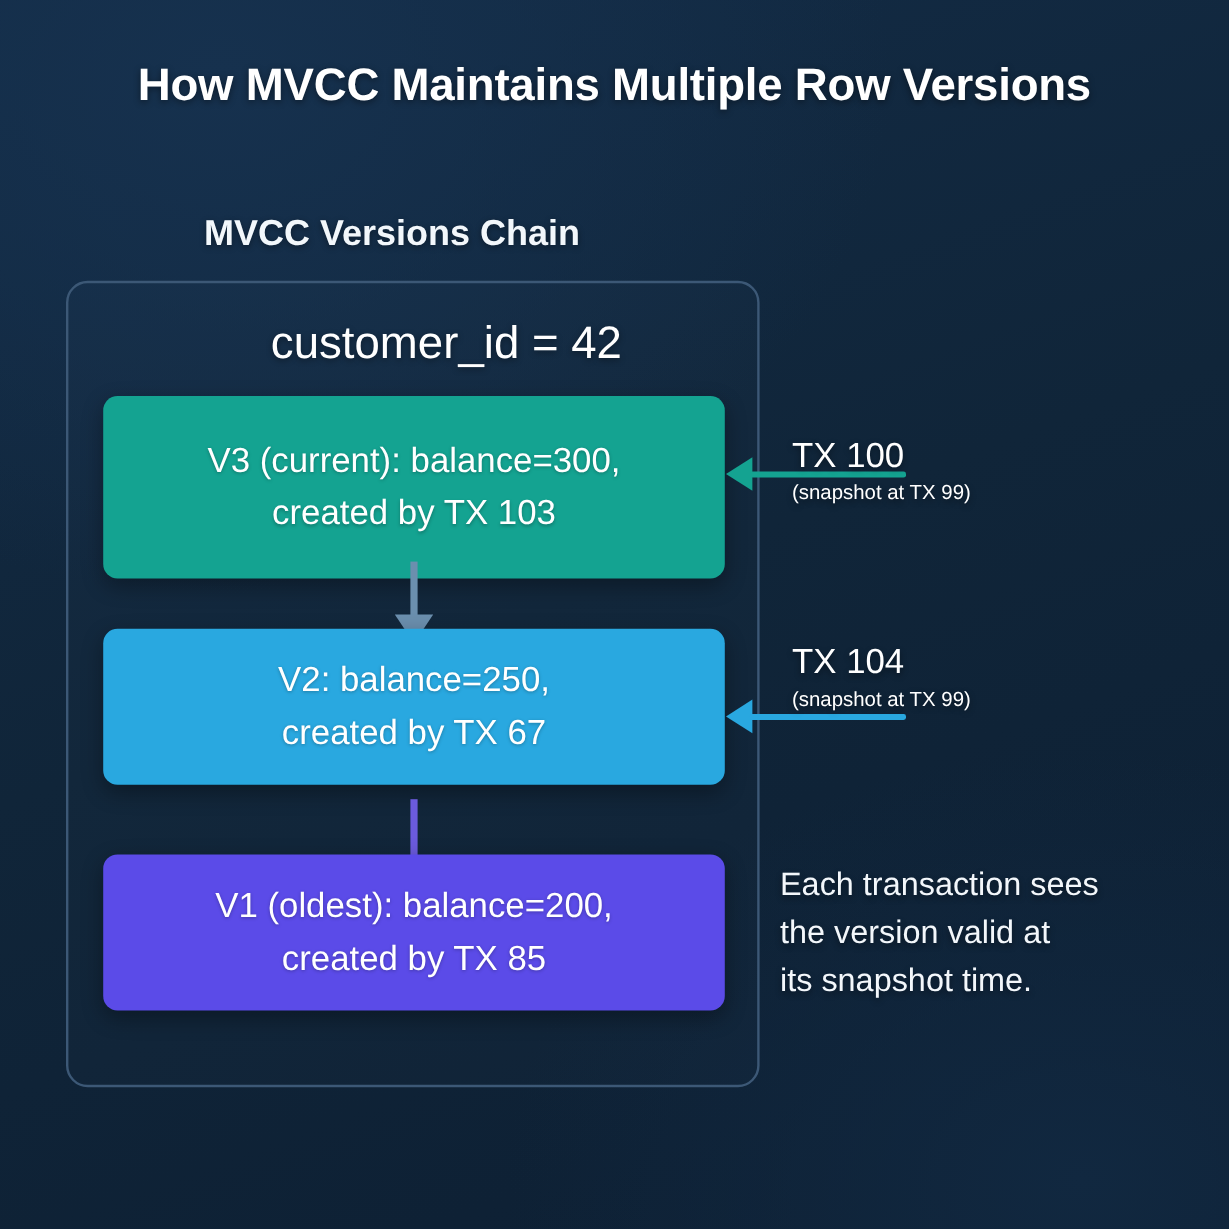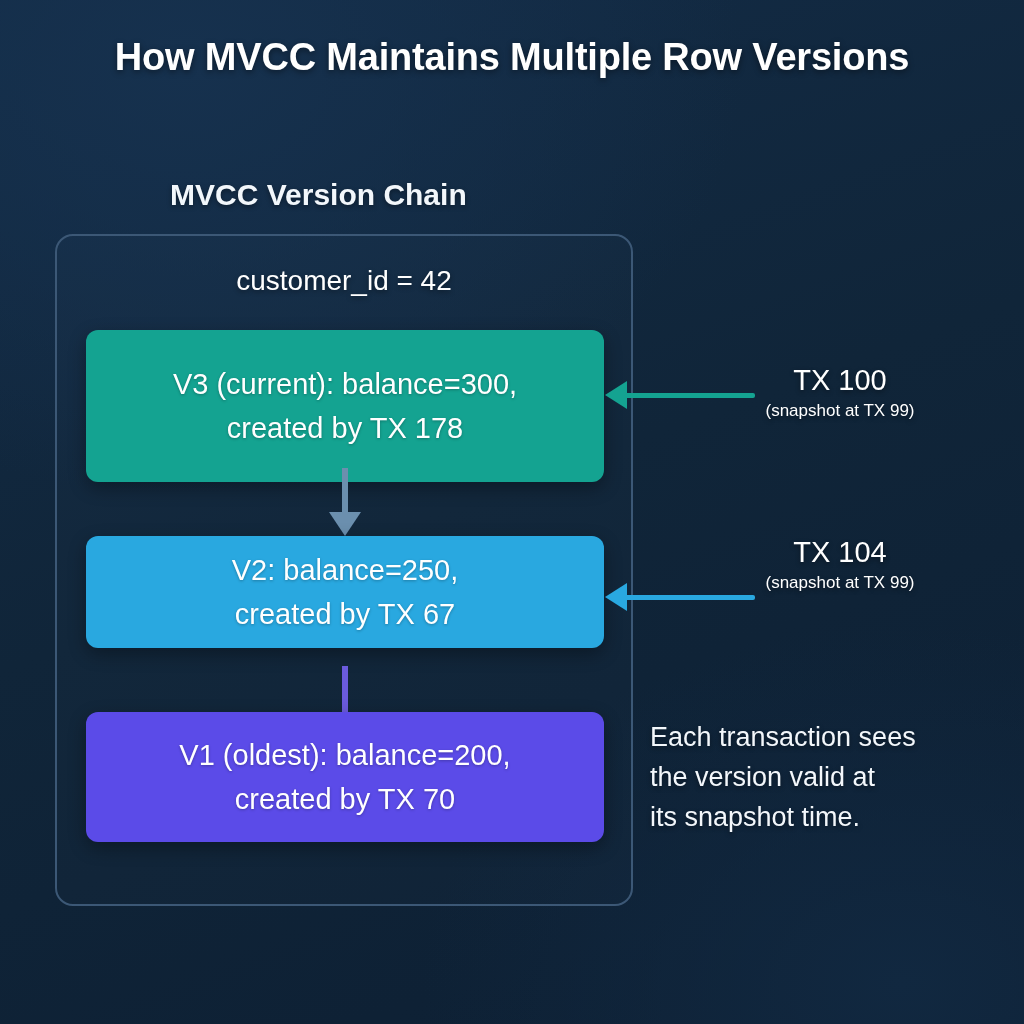--- a/index.html
+++ b/index.html
@@ -21,21 +21,21 @@
     background:
       radial-gradient(ellipse 900px 700px at 18% 6%, #16314e 0%, rgba(22,49,78,0) 62%),
       radial-gradient(ellipse 800px 600px at 88% 96%, #112840 0%, rgba(17,40,64,0) 60%),
       linear-gradient(160deg, #132c47 0%, #102539 48%, #0d1f33 100%);
   }
 
   
   .page-title {
     position: absolute;
     left: 0;
-    top: 36px;
+    top: 50px;
     width: 1024px;
     text-align: center;
     font-size: 38px;
     font-weight: bold;
     color: #ffffff;
     letter-spacing: -0.2px;
     text-shadow: 0 2px 6px rgba(0,0,0,0.45);
   }
 
   
@@ -61,23 +61,24 @@
     background: rgba(255,255,255,0.012);
     box-sizing: border-box;
   }
 
   .row-key {
     position: absolute;
     left: 55px;
     top: 265px;
     width: 578px;
     text-align: center;
-    font-size: 28px;
+    font-size: 38px;
     color: #ffffff;
     text-shadow: 0 2px 5px rgba(0,0,0,0.4);
+    padding-left: 28px;
   }
 
   
   .version-box {
     position: absolute;
     left: 86px;
     width: 518px;
     border-radius: 12px;
     box-sizing: border-box;
     display: flex;
@@ -87,21 +88,21 @@
     color: #ffffff;
     font-size: 29px;
     line-height: 1.52;
     padding: 0 22px;
     box-shadow: 0 6px 18px rgba(0,0,0,0.33);
     text-shadow: 0 1px 3px rgba(0,0,0,0.28);
   }
   .version-box .vb-text { display: block; }
 
   #box-v3 { top: 330px; height: 152px; background: #14a391; }
-  #box-v2 { top: 536px; height: 112px; background: #29a8e0; }
+  #box-v2 { top: 524px; height: 130px; background: #29a8e0; }
   #box-v1 { top: 712px; height: 130px; background: #5b4be8; }
 
   
   .connector {
     position: absolute;
     left: 345px;
   }
   .connector .stem {
     position: absolute;
     left: -3px;
@@ -152,21 +153,20 @@
 
   #pointer-tx104 { left: 605px; top: 595px; }
   #pointer-tx104 .shaft { background: #29a8e0; }
   #pointer-tx104 .head  { border-right: 22px solid #29a8e0; }
 
   
   .annotation {
     position: absolute;
     width: 360px;
     left: 660px;
-    text-align: center;
     color: #ffffff;
     text-shadow: 0 2px 5px rgba(0,0,0,0.42);
   }
   .annotation .ann-title {
     font-size: 29px;
     display: block;
   }
   .annotation .ann-sub {
     font-size: 17px;
     display: block;
@@ -186,30 +186,30 @@
     text-shadow: 0 2px 5px rgba(0,0,0,0.42);
   }
 </style>
 </head>
 <body>
 
 <div id="canvas">
 
   <div class="page-title">How MVCC Maintains Multiple Row Versions</div>
 
-  <div class="section-heading">MVCC Version Chain</div>
+  <div class="section-heading">MVCC Versions Chain</div>
 
   <div class="chain-container"></div>
 
   <div class="row-key">customer_id = 42</div>
 
   <div class="version-box" id="box-v3">
     <span>
       <span class="vb-text">V3 (current): balance=300,</span>
-      <span class="vb-text">created by TX 178</span>
+      <span class="vb-text">created by TX 103</span>
     </span>
   </div>
 
   <div class="connector" id="connector-v3-v2">
     <div class="stem"></div>
     <div class="head"></div>
   </div>
 
   <div class="version-box" id="box-v2">
     <span>
@@ -219,21 +219,21 @@
   </div>
 
   <div class="connector" id="connector-v2-v1">
     <div class="stem"></div>
     <div class="head"></div>
   </div>
 
   <div class="version-box" id="box-v1">
     <span>
       <span class="vb-text">V1 (oldest): balance=200,</span>
-      <span class="vb-text">created by TX 70</span>
+      <span class="vb-text">created by TX 85</span>
     </span>
   </div>
 
   <div class="pointer" id="pointer-tx100">
     <div class="head"></div>
     <div class="shaft"></div>
   </div>
 
   <div class="pointer" id="pointer-tx104">
     <div class="head"></div>

